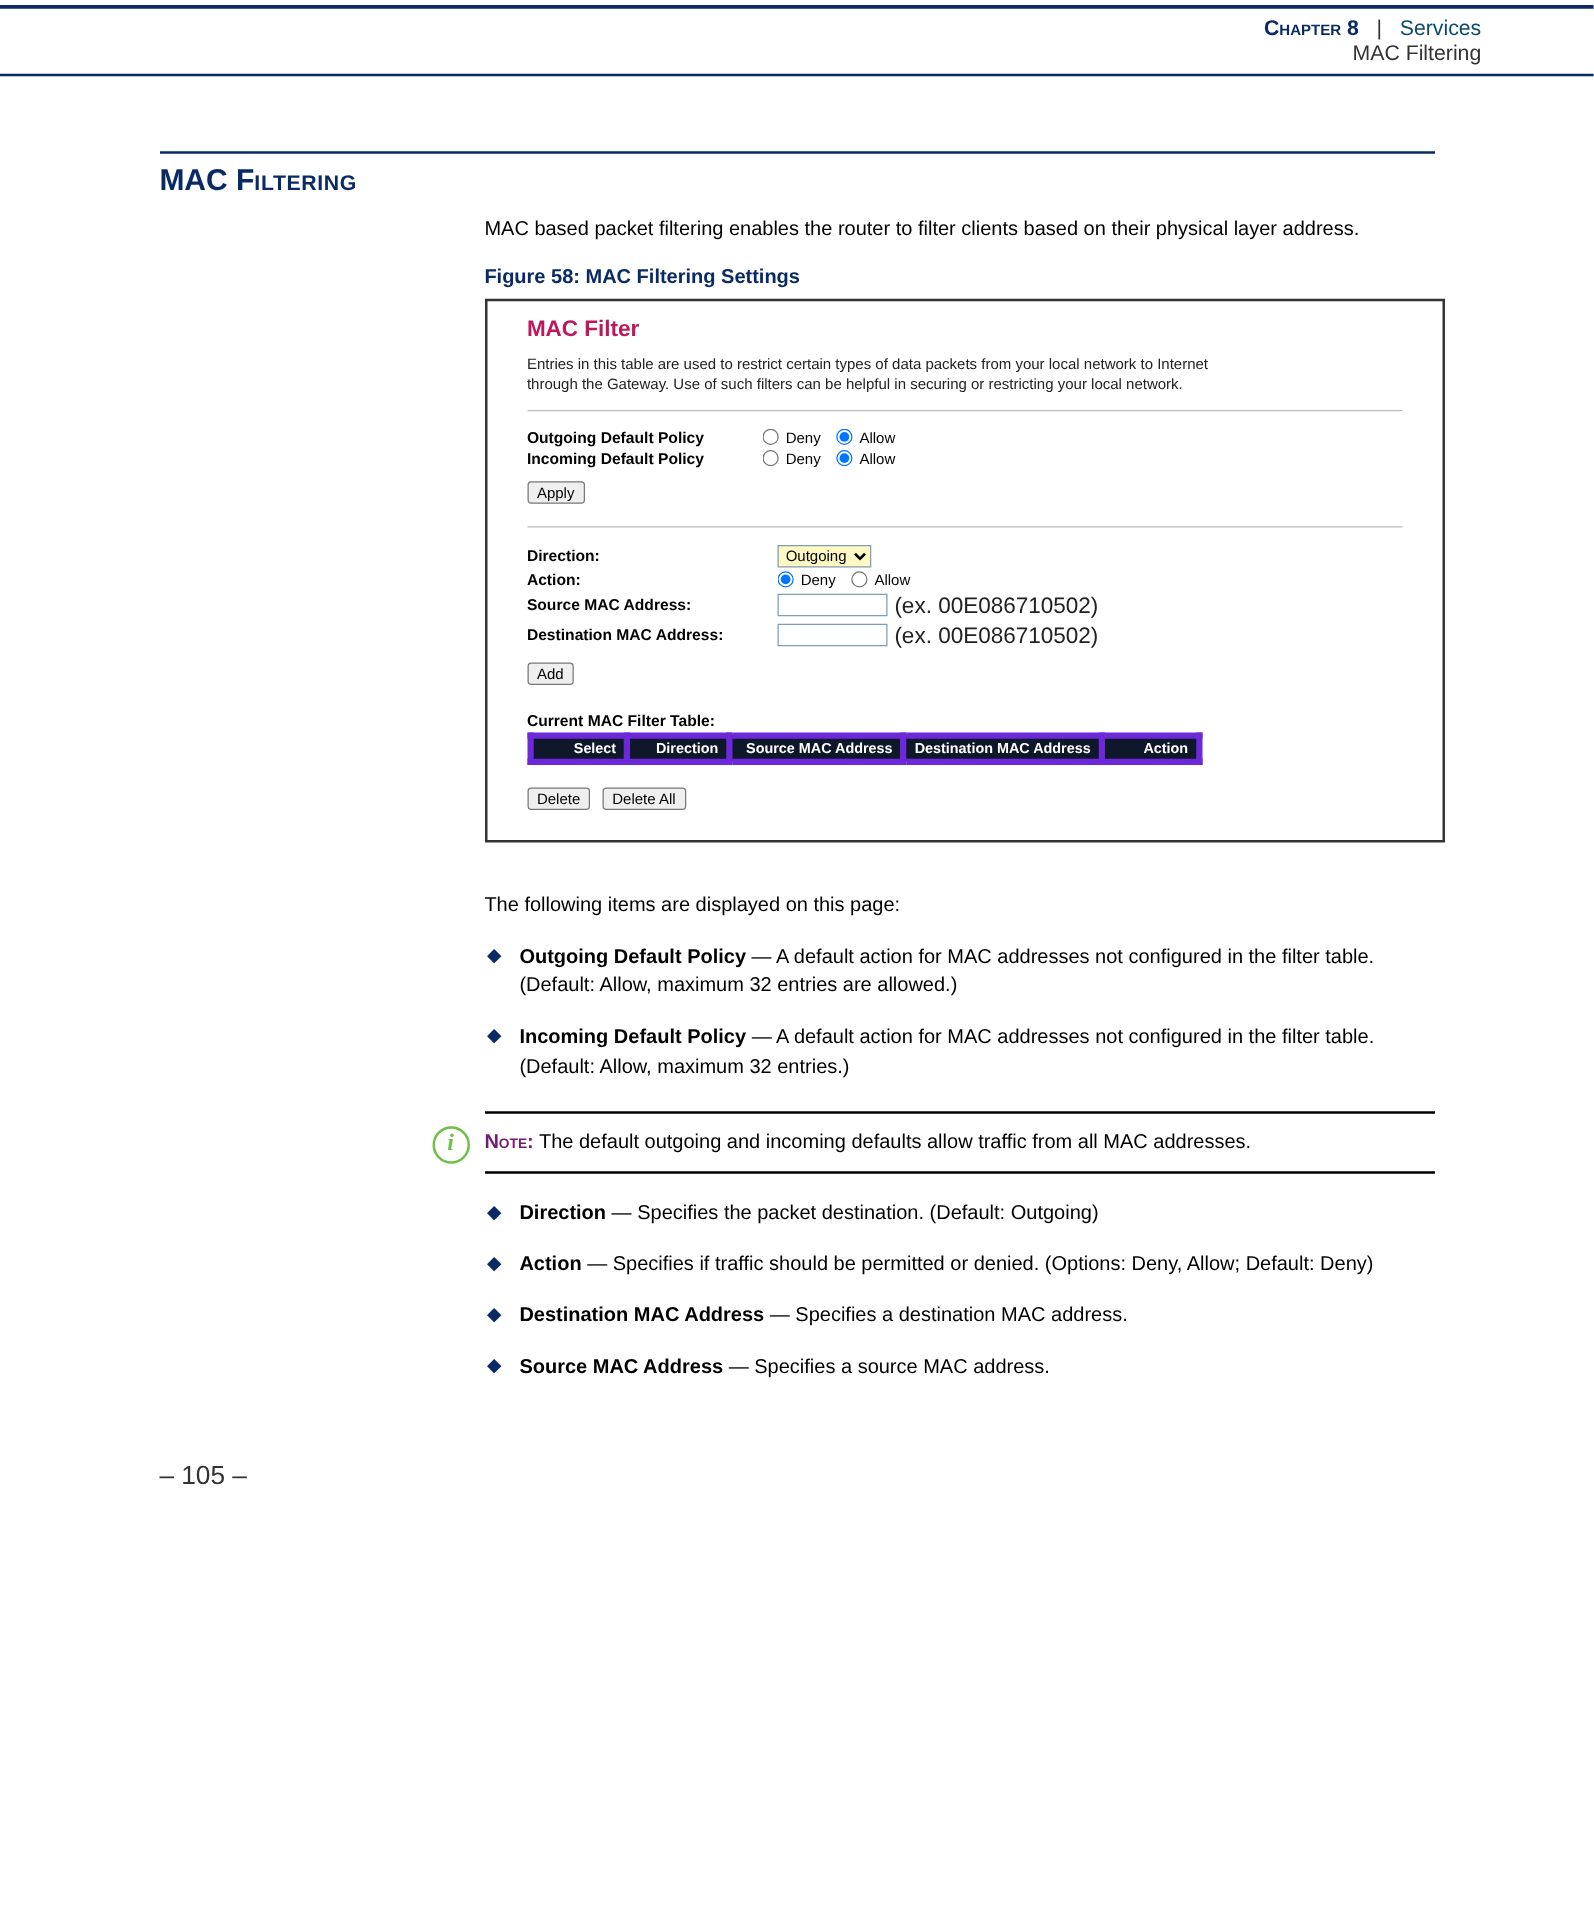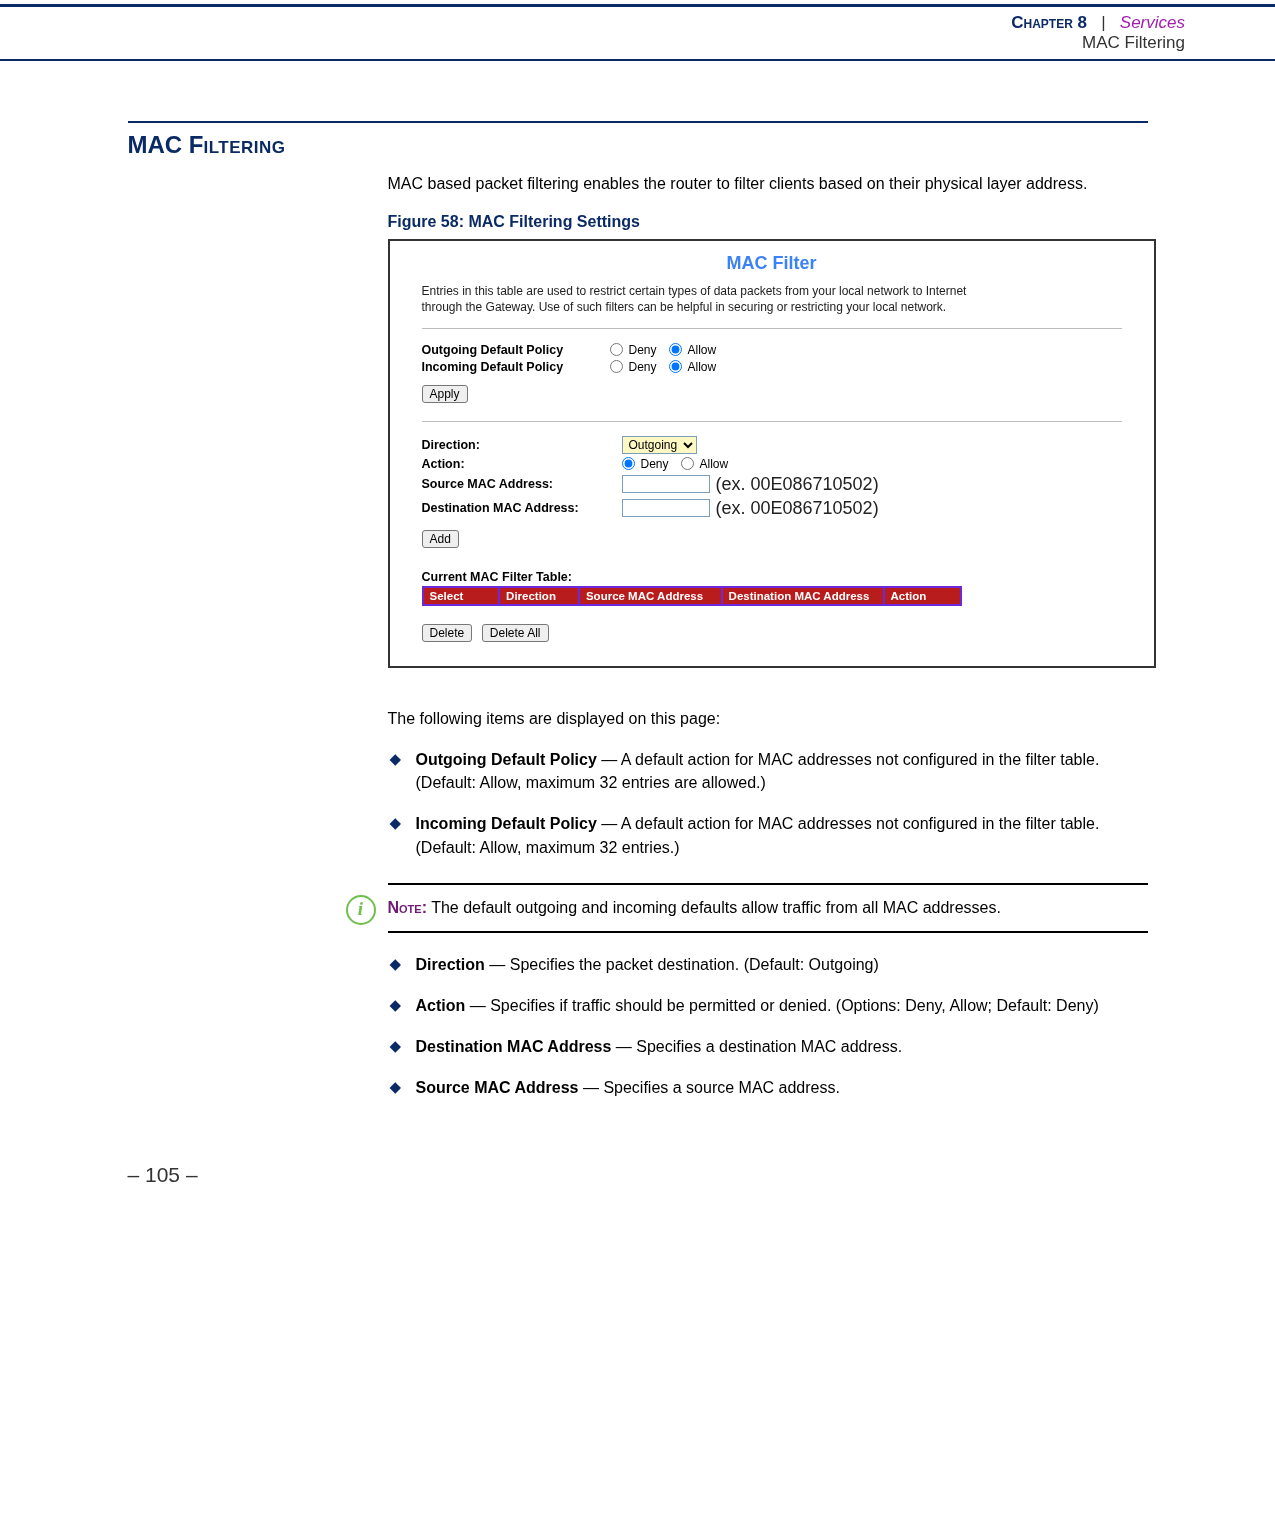--- a/index.html
+++ b/index.html
@@ -19,21 +19,21 @@
     text-align: right;
     padding: 6px 90px 6px 0;
     font-size: 17px;
   }
   .chapter-label {
     color: #0a2a66;
     font-weight: bold;
     font-variant: small-caps;
   }
   .header-sep { color: #333; }
-  .header-services { color: #a21caf; font-style: italic; }
+  .header-services { color: #0c4a6e; }
   .header-sub {
     display: block;
     color: #333;
     font-size: 17px;
   }
   .header-bottom-rule {
     border-top: 2px solid #0a2a66;
     margin: 0 0 60px 0;
   }
   .page {
@@ -68,25 +68,24 @@
   .screenshot {
     border: 2px solid #333;
     background: #fff;
     padding: 12px 32px 24px 32px;
     width: 700px;
     font-family: Tahoma, Arial, sans-serif;
     font-size: 13px;
     color: #000;
   }
   .ss-title {
-    color: #3b82f6;
+    color: #be185d;
     font-weight: bold;
     font-size: 18px;
     margin-bottom: 10px;
-    text-align: center;
   }
   .ss-desc {
     font-size: 12px;
     color: #222;
     line-height: 1.3;
     width: 560px;
     margin-bottom: 12px;
   }
   .ss-hr { border: none; border-top: 1px solid #bbb; margin: 8px 0 14px 0; }
   .ss-row { margin: 3px 0; display: flex; align-items: center; }
@@ -119,26 +118,26 @@
   }
   .ss-hint { font-size: 18px; color: #222; margin-left: 2px; }
   .ss-table-title { font-weight: bold; font-size: 12.5px; margin-top: 22px; }
   .ss-table {
     border-collapse: collapse;
     width: 540px;
     margin-top: 2px;
     font-size: 11.5px;
   }
   .ss-table th {
-    background: #b91c1c;
+    background: #0f172a;
     color: #fff;
     font-weight: bold;
-    border: 2px solid #6d28d9;
+    border: 5px solid #6d28d9;
     padding: 2px 6px;
-    text-align: left;
+    text-align: right;
   }
   .items-intro { margin-top: 40px; }
   ul.diamond {
     list-style: none;
     padding-left: 28px;
     margin: 12px 0;
   }
   ul.diamond > li {
     position: relative;
     margin: 18px 0;

